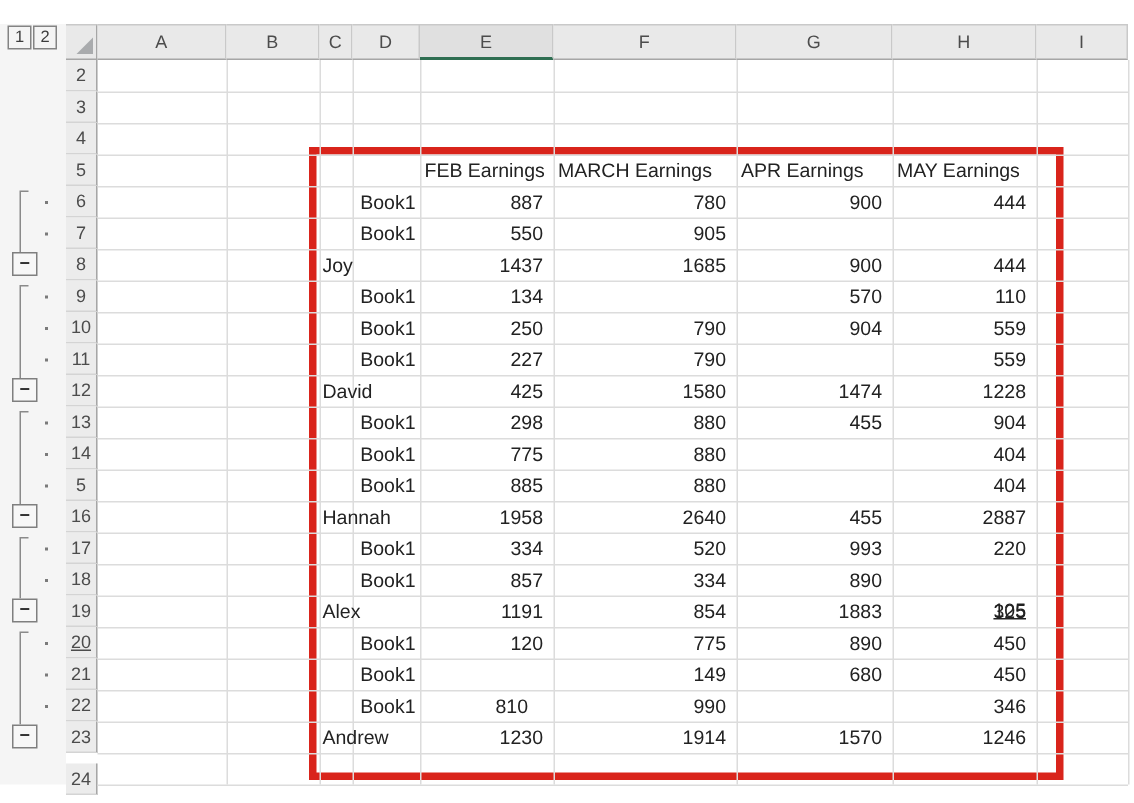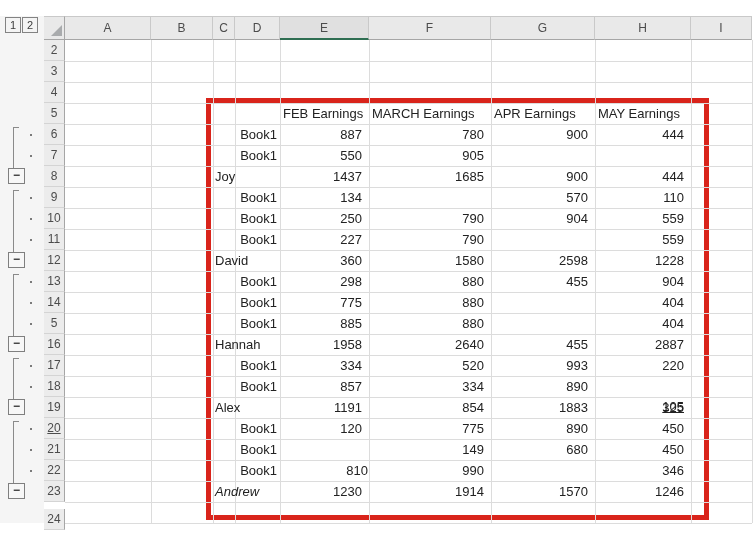--- a/index.html
+++ b/index.html
@@ -147,23 +147,23 @@
     <div class="cell num" style="left: 235px; top: 208px; width: 42px;">Book1</div>
     <div class="cell num" style="left: 280px; top: 208px; width: 82px;">250</div>
     <div class="cell num" style="left: 369px; top: 208px; width: 115px;">790</div>
     <div class="cell num" style="left: 491px; top: 208px; width: 97px;">904</div>
     <div class="cell num" style="left: 595px; top: 208px; width: 89px;">559</div>
     <div class="cell num" style="left: 235px; top: 229px; width: 42px;">Book1</div>
     <div class="cell num" style="left: 280px; top: 229px; width: 82px;">227</div>
     <div class="cell num" style="left: 369px; top: 229px; width: 115px;">790</div>
     <div class="cell num" style="left: 595px; top: 229px; width: 89px;">559</div>
     <div class="cell" style="left: 215px; top: 250px; width: 110px;">David</div>
-    <div class="cell num" style="left: 280px; top: 250px; width: 82px;">360</div>
+    <div class="cell num" style="left: 280px; top: 250px; width: 82px;">425</div>
     <div class="cell num" style="left: 369px; top: 250px; width: 115px;">1580</div>
-    <div class="cell num" style="left: 491px; top: 250px; width: 97px;">2598</div>
+    <div class="cell num" style="left: 491px; top: 250px; width: 97px;">1474</div>
     <div class="cell num" style="left: 595px; top: 250px; width: 89px;">1228</div>
     <div class="cell num" style="left: 235px; top: 271px; width: 42px;">Book1</div>
     <div class="cell num" style="left: 280px; top: 271px; width: 82px;">298</div>
     <div class="cell num" style="left: 369px; top: 271px; width: 115px;">880</div>
     <div class="cell num" style="left: 491px; top: 271px; width: 97px;">455</div>
     <div class="cell num" style="left: 595px; top: 271px; width: 89px;">904</div>
     <div class="cell num" style="left: 235px; top: 292px; width: 42px;">Book1</div>
     <div class="cell num" style="left: 280px; top: 292px; width: 82px;">775</div>
     <div class="cell num" style="left: 369px; top: 292px; width: 115px;">880</div>
     <div class="cell num" style="left: 595px; top: 292px; width: 89px;">404</div>
@@ -194,24 +194,24 @@
     <div class="cell num" style="left: 235px; top: 418px; width: 42px;">Book1</div>
     <div class="cell num" style="left: 280px; top: 418px; width: 82px;">120</div>
     <div class="cell num" style="left: 369px; top: 418px; width: 115px;">775</div>
     <div class="cell num" style="left: 491px; top: 418px; width: 97px;">890</div>
     <div class="cell num" style="left: 595px; top: 418px; width: 89px;">450</div>
     <div class="cell num" style="left: 235px; top: 439px; width: 42px;">Book1</div>
     <div class="cell num" style="left: 369px; top: 439px; width: 115px;">149</div>
     <div class="cell num" style="left: 491px; top: 439px; width: 97px;">680</div>
     <div class="cell num" style="left: 595px; top: 439px; width: 89px;">450</div>
     <div class="cell num" style="left: 235px; top: 460px; width: 42px;">Book1</div>
-    <div class="cell num" style="left: 286px; top: 460px; width: 82px;">810</div>
+    <div class="cell num" style="left: 270px; top: 460px; width: 82px;">810</div>
     <div class="cell num" style="left: 369px; top: 460px; width: 115px;">990</div>
     <div class="cell num" style="left: 595px; top: 460px; width: 89px;">346</div>
-    <div class="cell" style="left: 215px; top: 481px; width: 110px; font-style: italic;">Andrew</div>
+    <div class="cell" style="left: 215px; top: 481px; width: 110px;">Andrew</div>
     <div class="cell num" style="left: 280px; top: 481px; width: 82px;">1230</div>
     <div class="cell num" style="left: 369px; top: 481px; width: 115px;">1914</div>
     <div class="cell num" style="left: 491px; top: 481px; width: 97px;">1570</div>
     <div class="cell num" style="left: 595px; top: 481px; width: 89px;">1246</div>
     <div class="oline" style="left: 13px; top: 127px; width: 1px; height: 41px;"></div>
     <div class="oline" style="left: 14px; top: 127px; width: 5px; height: 1px;"></div>
     <div class="obox" style="top: 168px;">−</div>
     <div class="odot" style="left: 30px; top: 134px;"></div>
     <div class="odot" style="left: 30px; top: 155px;"></div>
     <div class="oline" style="left: 13px; top: 190px; width: 1px; height: 62px;"></div>

